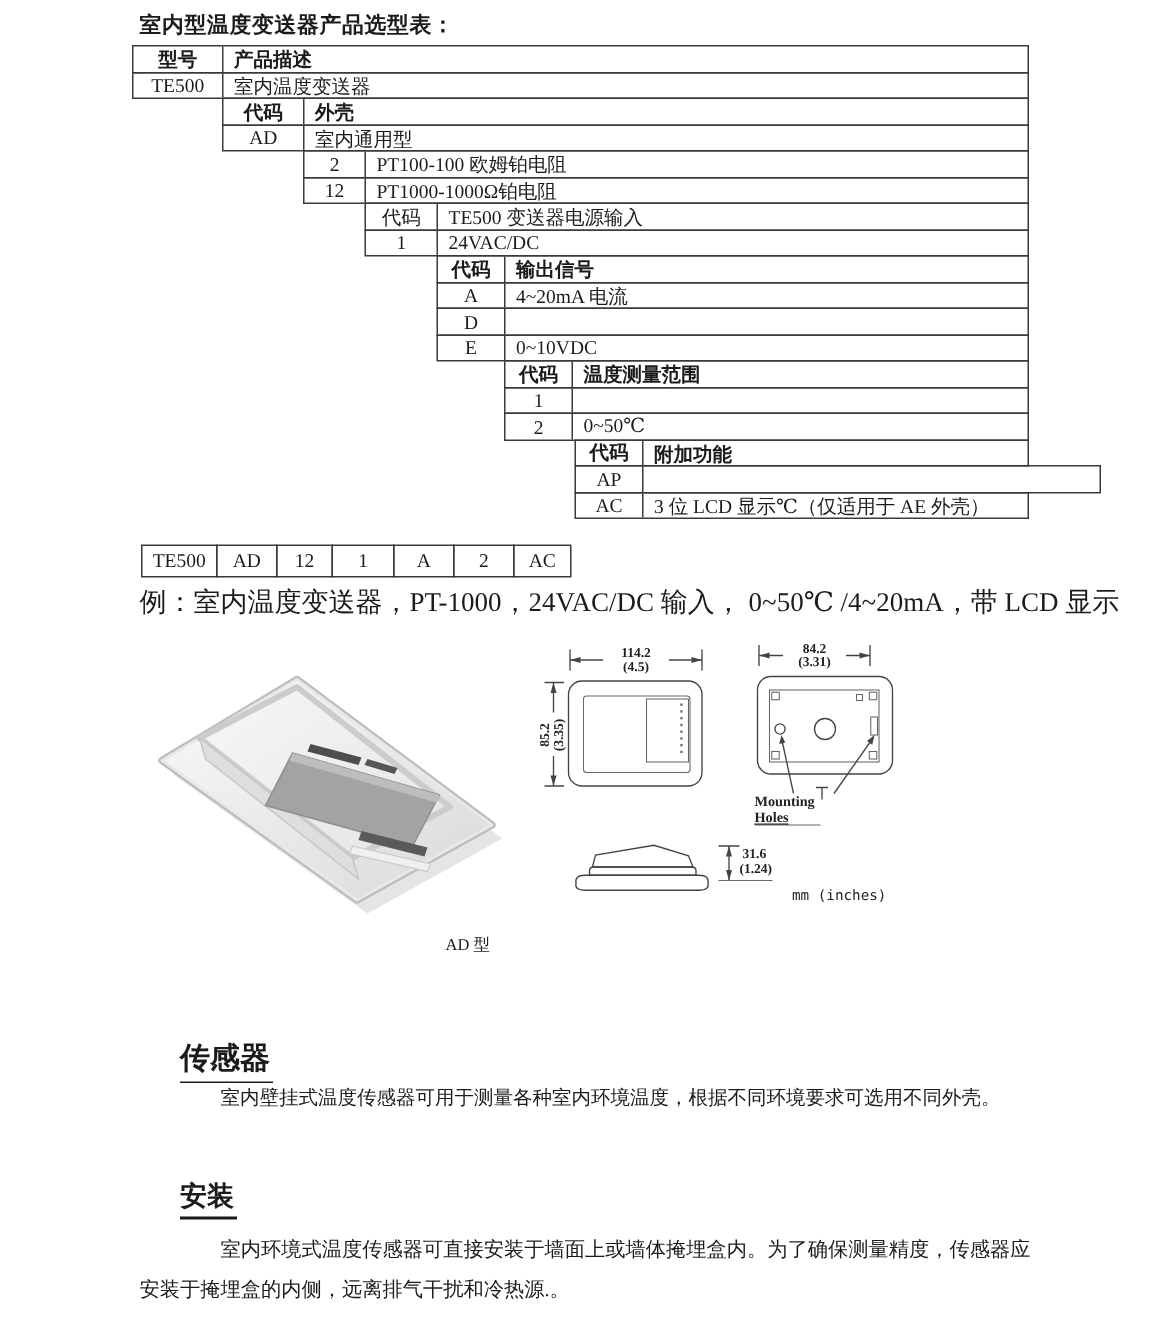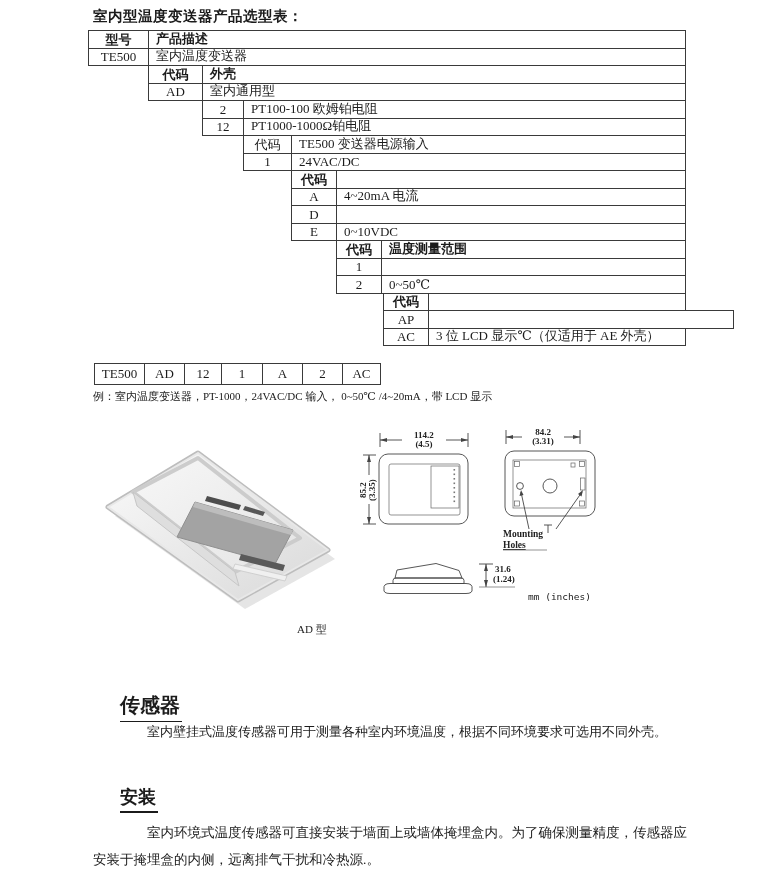--- a/index.html
+++ b/index.html
@@ -7,31 +7,31 @@
     width:780px;height:883px;background:#ffffff;position:relative;
     font-family:"Liberation Serif","DejaVu Serif",serif;
     color:#1b1b1b;overflow:hidden;
   }
   .abs{position:absolute;}
   
   .doc-title{left:93px;top:7px;font-size:14.5px;font-weight:bold;letter-spacing:.5px;}
   
   .sel-table{left:88px;top:30px;width:598px;height:316px;}
   .sel-row{position:absolute;display:flex;border:1px solid #3a3a3a;box-sizing:border-box;
-           font-size:13px;align-items:flex-end;background:transparent;}
+           font-size:13px;align-items:flex-start;background:transparent;}
   .sel-row .code{text-align:center;border-right:1px solid #3a3a3a;box-sizing:border-box;
                  height:100%;display:flex;align-items:center;justify-content:center;}
   .sel-row .desc{flex:1;padding-left:7px;white-space:nowrap;overflow:hidden;}
   .sel-row.hdr{font-weight:bold;}
   
   .ex-table{left:94px;top:363px;display:flex;}
   .ex-cell{height:20px;line-height:20px;text-align:center;border:1px solid #3a3a3a;
            box-sizing:content-box;font-size:13px;margin-left:-1px;}
   .ex-cell:first-child{margin-left:0;}
-  .ex-caption{left:93px;top:389px;font-size:11px;white-space:nowrap;}
+  .ex-caption{left:93px;top:389px;font-size:18px;white-space:nowrap;}
   
   .ad-caption{left:297px;top:622px;font-size:11px;}
   .sec1-head{left:120px;top:692px;font-size:20px;font-weight:bold;
              border-bottom:1.5px solid #1b1b1b;padding:0 2px 2px 0;}
   .sec1-body{left:93px;top:719px;width:600px;font-size:13px;text-indent:54px;line-height:1.95;}
   .sec2-head{left:120px;top:785px;font-size:18px;font-weight:bold;
              border-bottom:2px solid #1b1b1b;padding:0 2px 2px 0;}
   .sec2-body{left:93px;top:819px;width:602px;font-size:13.5px;text-indent:54px;line-height:2.0;}
   
   .dim-num{font:bold 9px "Liberation Serif",serif;fill:#222;}
@@ -73,20 +73,21 @@
     <div class="sel-row" style="left: 155px; top: 105px; width: 443px; height: 19px;">
       <div class="code" style="width: 48px;">代码</div>
       <div class="desc">TE500 变送器电源输入</div>
     </div>
     <div class="sel-row" style="left: 155px; top: 123px; width: 443px; height: 18px;">
       <div class="code" style="width: 48px;">1</div>
       <div class="desc">24VAC/DC</div>
     </div>
     <div class="sel-row hdr" style="left: 203px; top: 140px; width: 395px; height: 19px;">
       <div class="code" style="width: 45px;">代码</div>
+      <div class="desc">输出信号</div>
     </div>
     <div class="sel-row" style="left: 203px; top: 158px; width: 395px; height: 18px;">
       <div class="code" style="width: 45px;">A</div>
       <div class="desc">4~20mA 电流</div>
     </div>
     <div class="sel-row" style="left: 203px; top: 175px; width: 395px; height: 19px;">
       <div class="code" style="width: 45px;">D</div>
     </div>
     <div class="sel-row" style="left: 203px; top: 193px; width: 395px; height: 18px;">
       <div class="code" style="width: 45px;">E</div>
@@ -98,20 +99,21 @@
     </div>
     <div class="sel-row" style="left: 248px; top: 228px; width: 350px; height: 18px;">
       <div class="code" style="width: 45px;">1</div>
     </div>
     <div class="sel-row" style="left: 248px; top: 245px; width: 350px; height: 19px;">
       <div class="code" style="width: 45px;">2</div>
       <div class="desc">0~50℃</div>
     </div>
     <div class="sel-row hdr" style="left: 295px; top: 263px; width: 303px; height: 18px;">
       <div class="code" style="width: 45px;">代码</div>
+      <div class="desc">附加功能</div>
     </div>
     <div class="sel-row" style="left: 295px; top: 280px; width: 351px; height: 19px;">
       <div class="code" style="width: 45px;">AP</div>
     </div>
     <div class="sel-row" style="left: 295px; top: 298px; width: 303px; height: 18px;">
       <div class="code" style="width: 45px;">AC</div>
       <div class="desc">3 位 LCD 显示℃（仅适用于 AE 外壳）</div>
     </div>
   </div>
 

